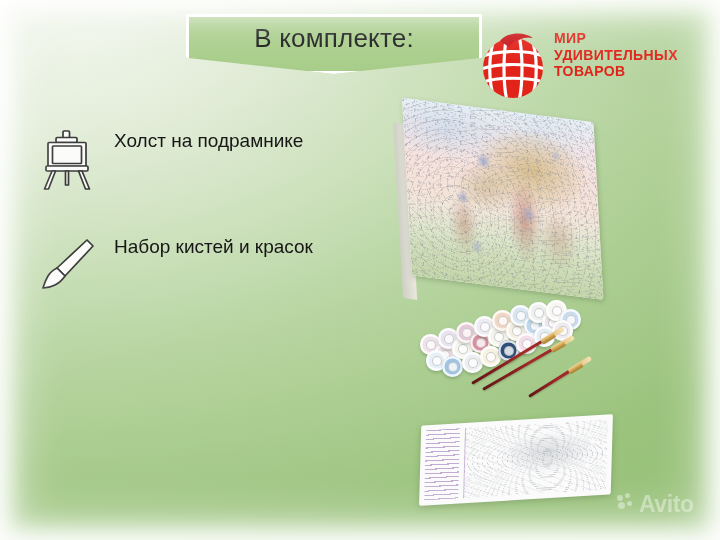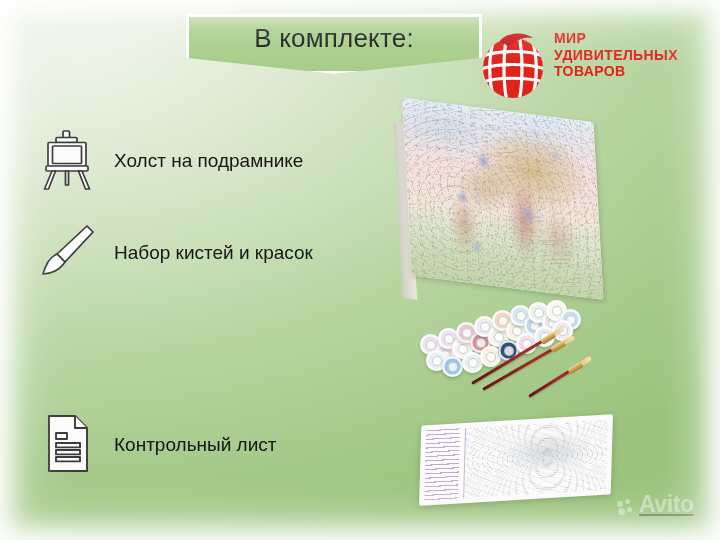--- a/index.html
+++ b/index.html
@@ -102,39 +102,39 @@
     line-height: 16.5px;
     letter-spacing: .4px;
   }
   .logo-text span { display: block; }
 
   
   .feature {
     position: absolute;
     left: 38px;
     display: flex;
-    align-items: center;
+    align-items: flex-start;
     gap: 16px;
   }
   .feature-icon {
     width: 60px;
     height: 64px;
     flex: 0 0 60px;
     display: flex;
     align-items: center;
     justify-content: center;
   }
   .feature-label {
     font-size: 19px;
     color: #161616;
     line-height: 25px;
     max-width: 230px;
   }
   #feat-0 { top: 128px; }
-  #feat-1 { top: 220px; }
+  #feat-1 { top: 234px; }
   #feat-2 { top: 316px; }
   #feat-3 { top: 412px; }
 
   
   .canvas-wrap {
     position: absolute;
     left: 398px;
     top: 110px;
     width: 200px;
     height: 190px;
@@ -306,24 +306,23 @@
       repeating-linear-gradient(22deg, rgba(120,128,136,.20) 0 0.6px, rgba(0,0,0,0) 0.6px 6px);
     border-left: 1px solid rgba(150,110,180,.45);
   }
 
   
   .watermark {
     position: absolute;
     left: 617px;
     top: 493px;
     display: flex;
-    align-items: flex-end;
+    align-items: flex-start;
     gap: 5px;
     opacity: .40;
-    text-decoration: underline;
   }
   .wm-dots {
     position: relative;
     width: 17px;
     height: 17px;
   }
   .wm-dots i {
     position: absolute;
     border-radius: 50%;
     background: #ffffff;
@@ -406,35 +405,20 @@
         <g fill="#fbfcfa" stroke="#3b3b3b" stroke-width="1.7" stroke-linejoin="round" stroke-linecap="round">
           <path d="M48 4 L54 10 L26 40 L18 32 Z"></path>
           <path d="M18 32 L26 40 C26 40, 22 46, 16 49 C10 52, 4 52, 4 52 C4 52, 6 45, 9 40 C12 35, 18 32, 18 32 Z"></path>
         </g>
       </svg>
     </div>
     <div class="feature-label">Набор кистей и красок</div>
   </div>
 
 
-  <div class="feature" id="feat-3">
-    <div class="feature-icon">
-      <svg width="58" height="62" viewBox="0 0 58 62">
-        <g fill="#fbfcfa" stroke="#3b3b3b" stroke-width="1.9" stroke-linejoin="round">
-          <path d="M10 3 L36 3 L48 15 L48 58 L10 58 Z"></path>
-          <path d="M36 3 L36 15 L48 15"></path>
-          <rect x="17" y="20" width="11" height="6"></rect>
-          <rect x="17" y="30" width="24" height="4.4"></rect>
-          <rect x="17" y="37" width="24" height="4.4"></rect>
-          <rect x="17" y="44" width="24" height="4.4"></rect>
-        </g>
-      </svg>
-    </div>
-    <div class="feature-label">Контрольный лист</div>
-  </div>
 
   <div class="canvas-wrap">
     <div class="canvas-side"></div>
     <div class="canvas-face">
       <div class="cv-layer cv-sky"></div>
       <div class="cv-layer cv-tree"></div>
       <div class="cv-layer cv-trunk"></div>
       <div class="cv-layer cv-ground"></div>
       <div class="cv-layer cv-contour"></div>
       <div class="cv-layer cv-speck"></div>

